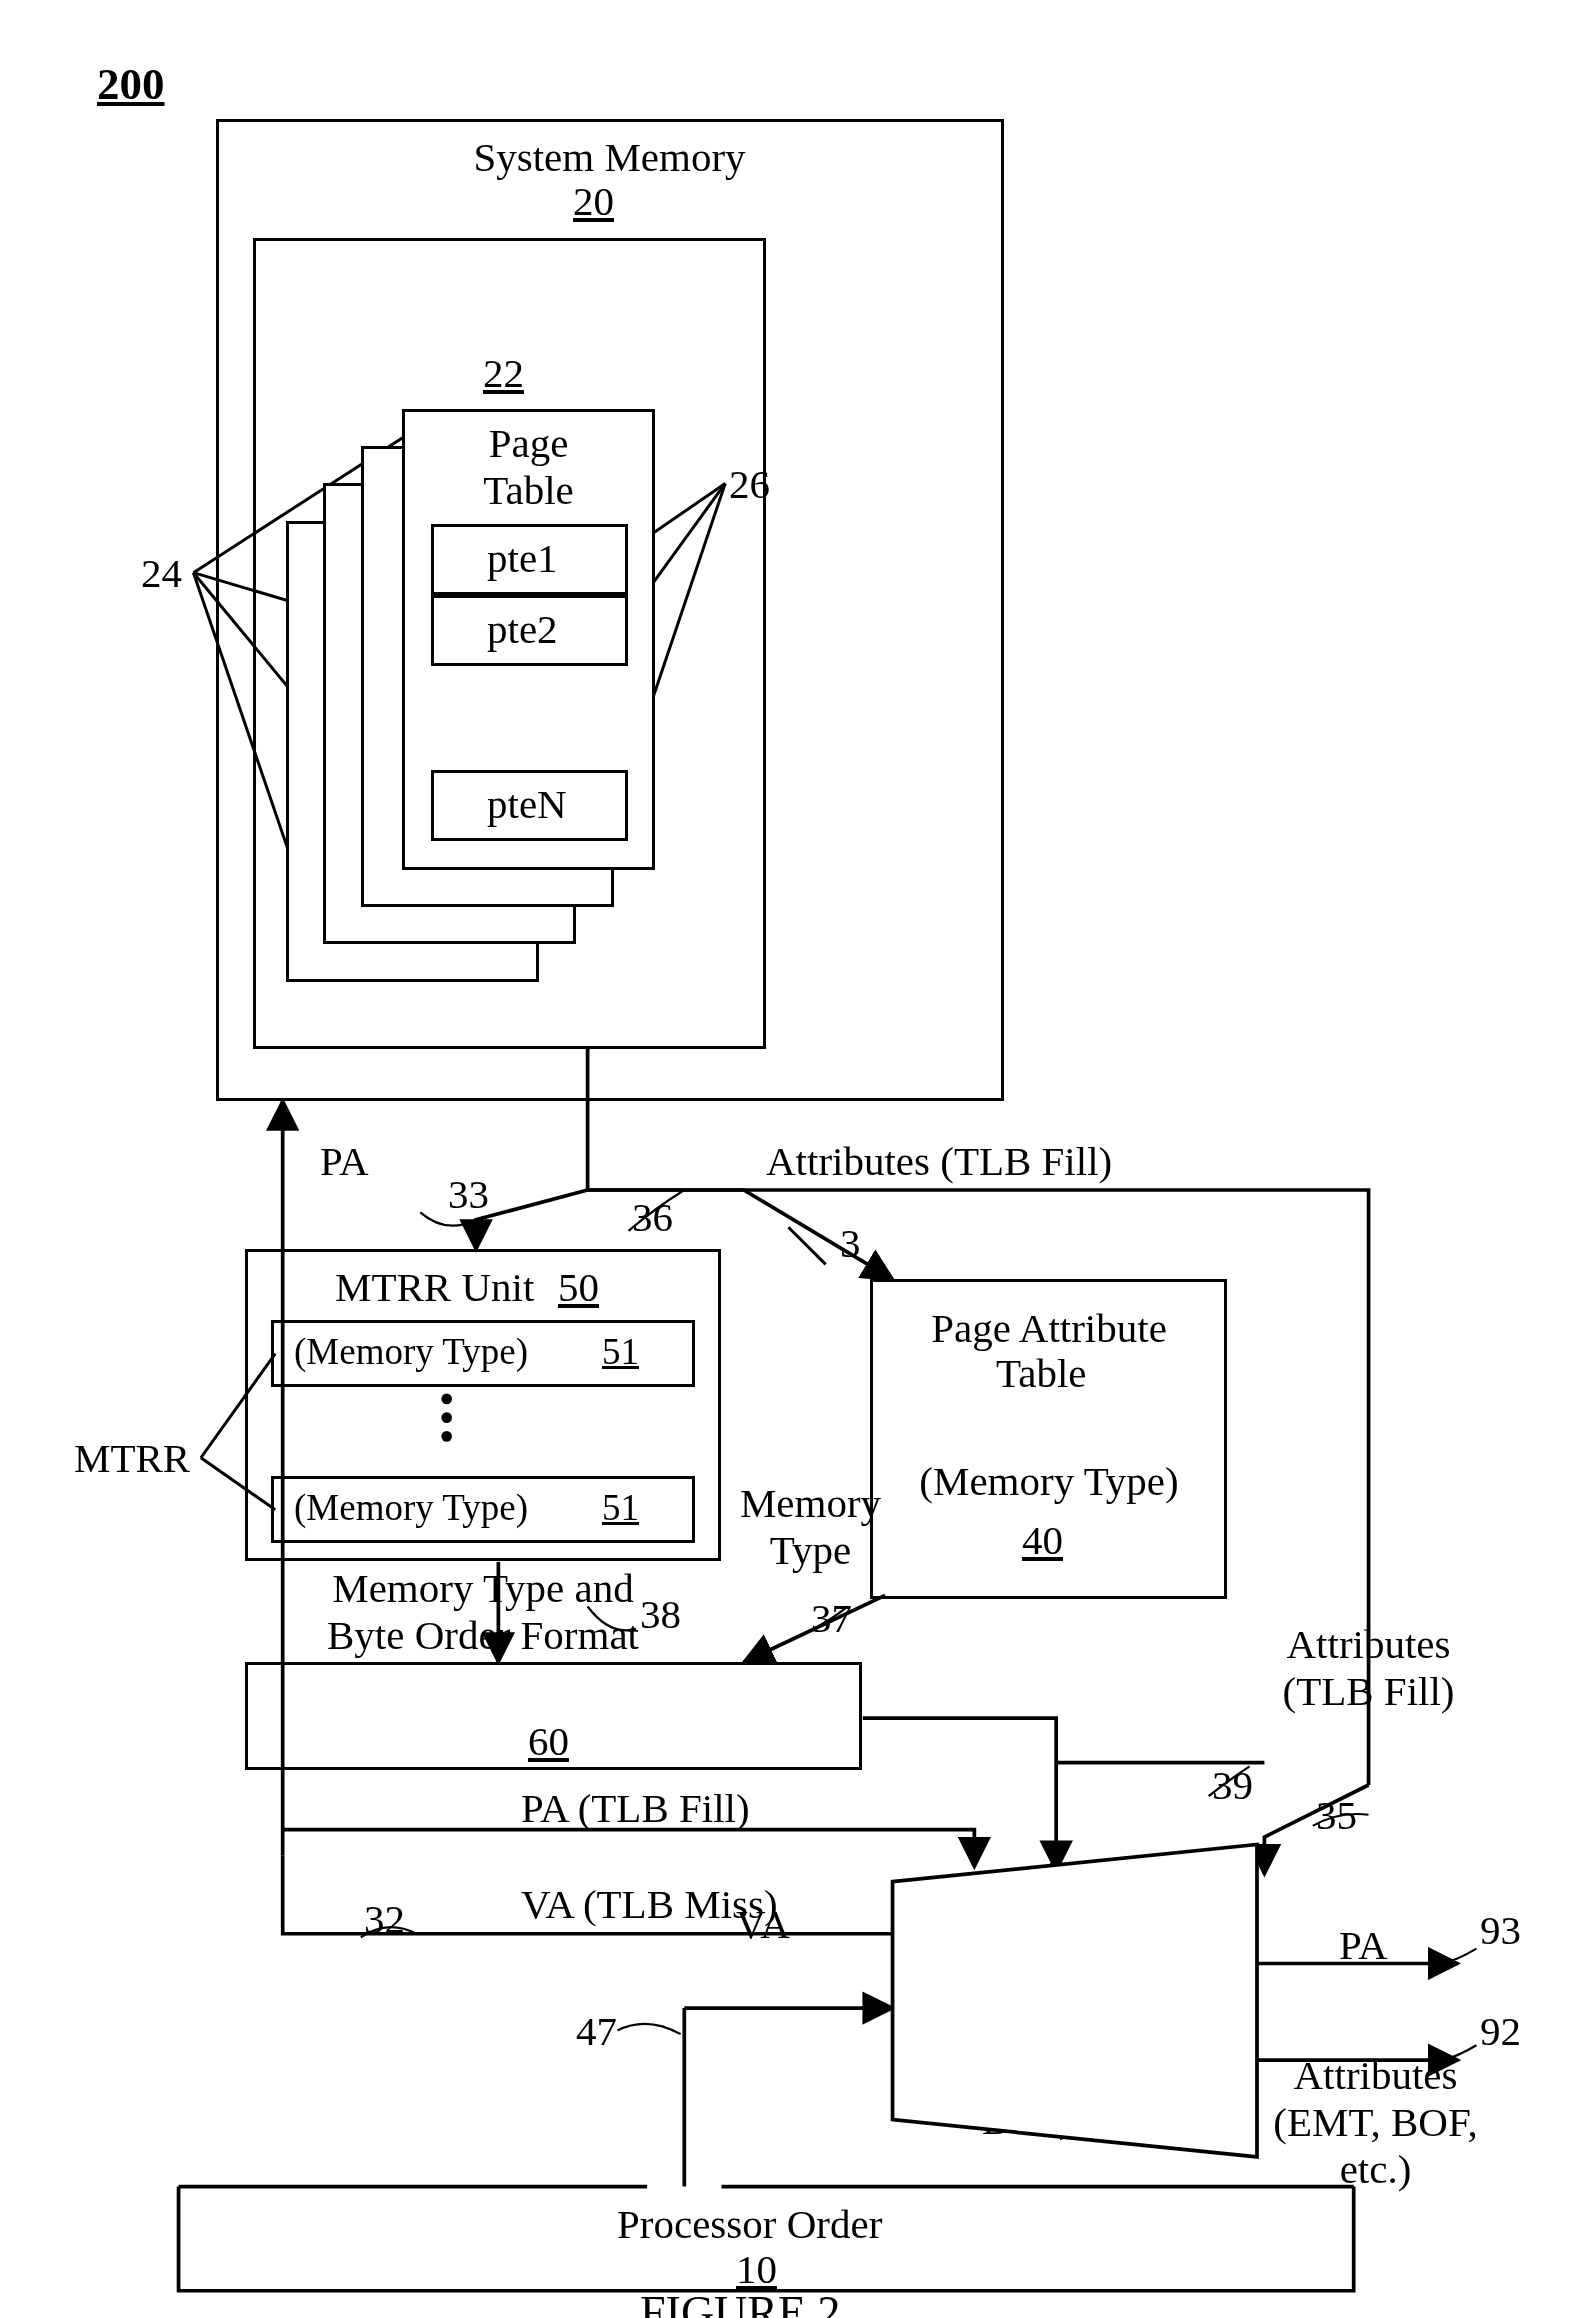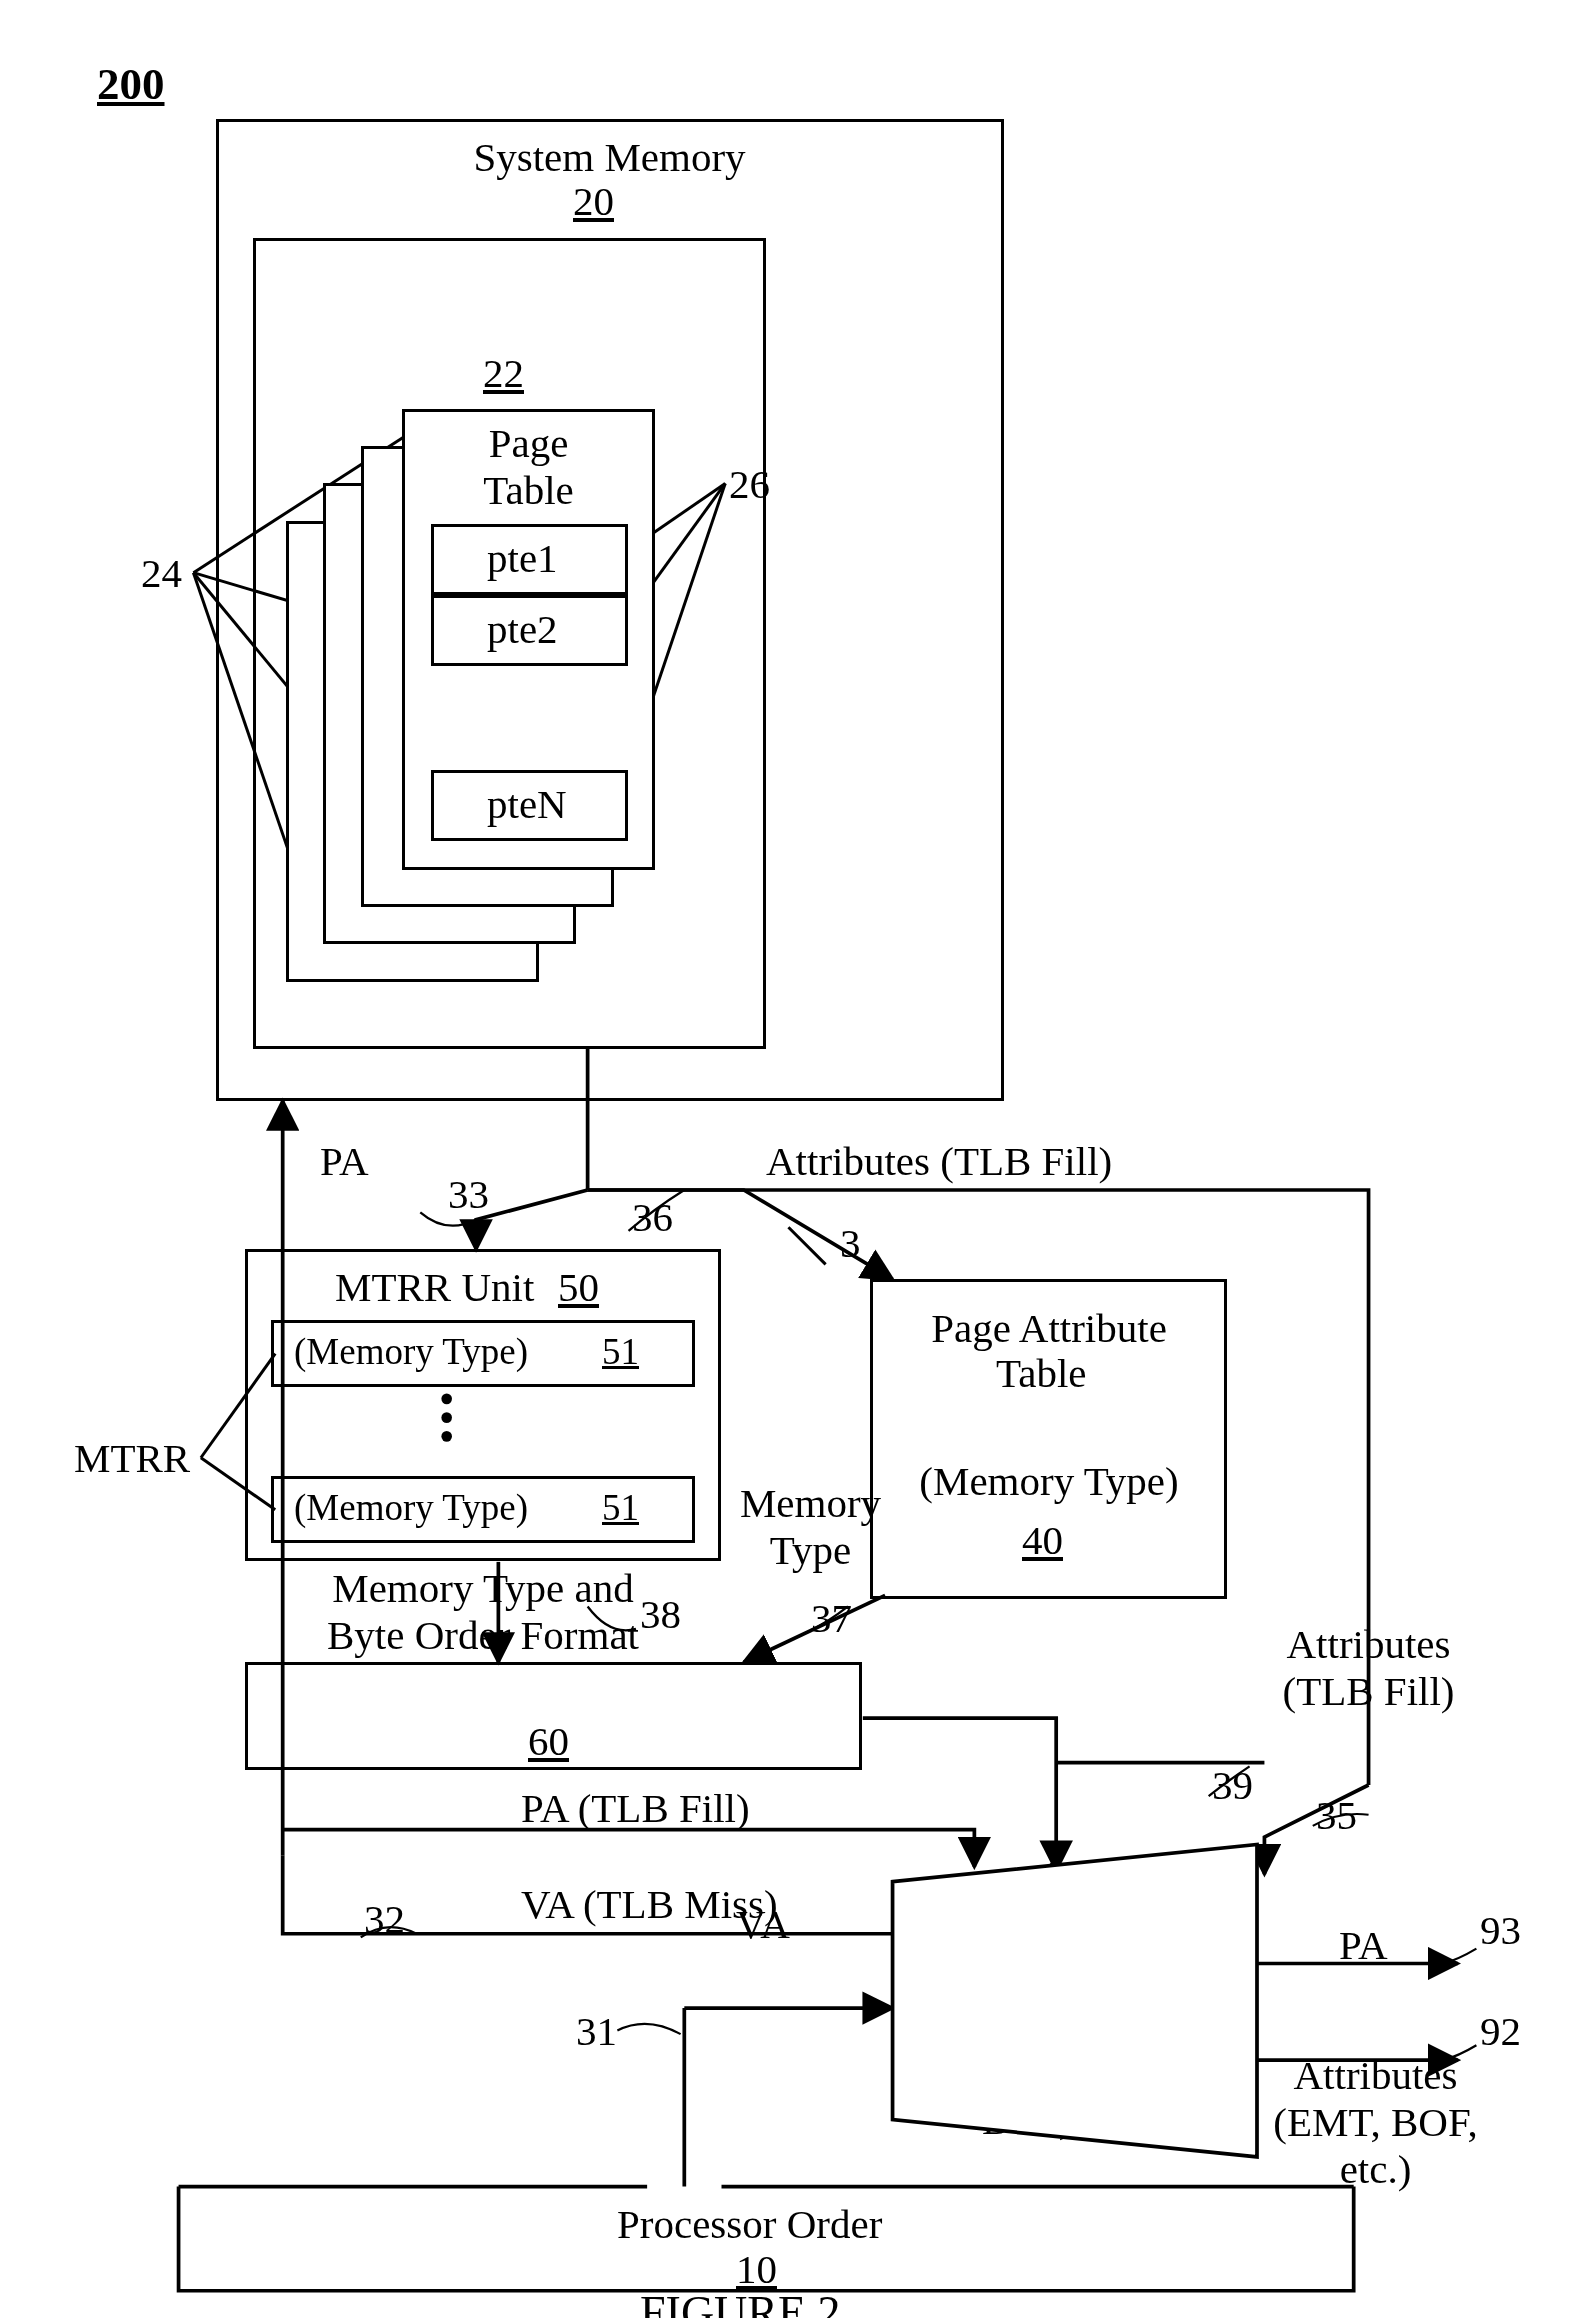--- a/index.html
+++ b/index.html
@@ -120,21 +120,21 @@
 (TLB Fill)</div>
   <div class="lbl" style="left:1316px; top:1792px;">35</div>
 
   <div class="lbl" style="left:521px; top:1785px;">PA (TLB Fill)</div>
   <div class="lbl" style="left:1026px; top:1855px;">34</div>
 
   <div class="lbl" style="left:521px; top:1881px;">VA (TLB Miss)</div>
   <div class="lbl" style="left:364px; top:1896px;">32</div>
 
   <div class="lbl" style="left:736px; top:1901px;">VA</div>
-  <div class="lbl" style="left:576px; top:2008px;">31</div>
+  <div class="lbl" style="left:576px; top:2008px;">47</div>
 
   <div class="lbl" style="left:1034px; top:1904px;">TLB</div>
   <div class="lbl u" style="left:1045px; top:1948px;">30</div>
   <div class="lbl" style="left:974px; top:2008px;">VA, PA,</div>
   <div class="lbl" style="left:918px; top:2052px;">Attributes (EMT,</div>
   <div class="lbl" style="left:982px; top:2097px;">BOF, etc.)</div>
 
   <div class="lbl" style="left:1339px; top:1922px;">PA</div>
   <div class="lbl" style="left:1480px; top:1907px;">93</div>
 

